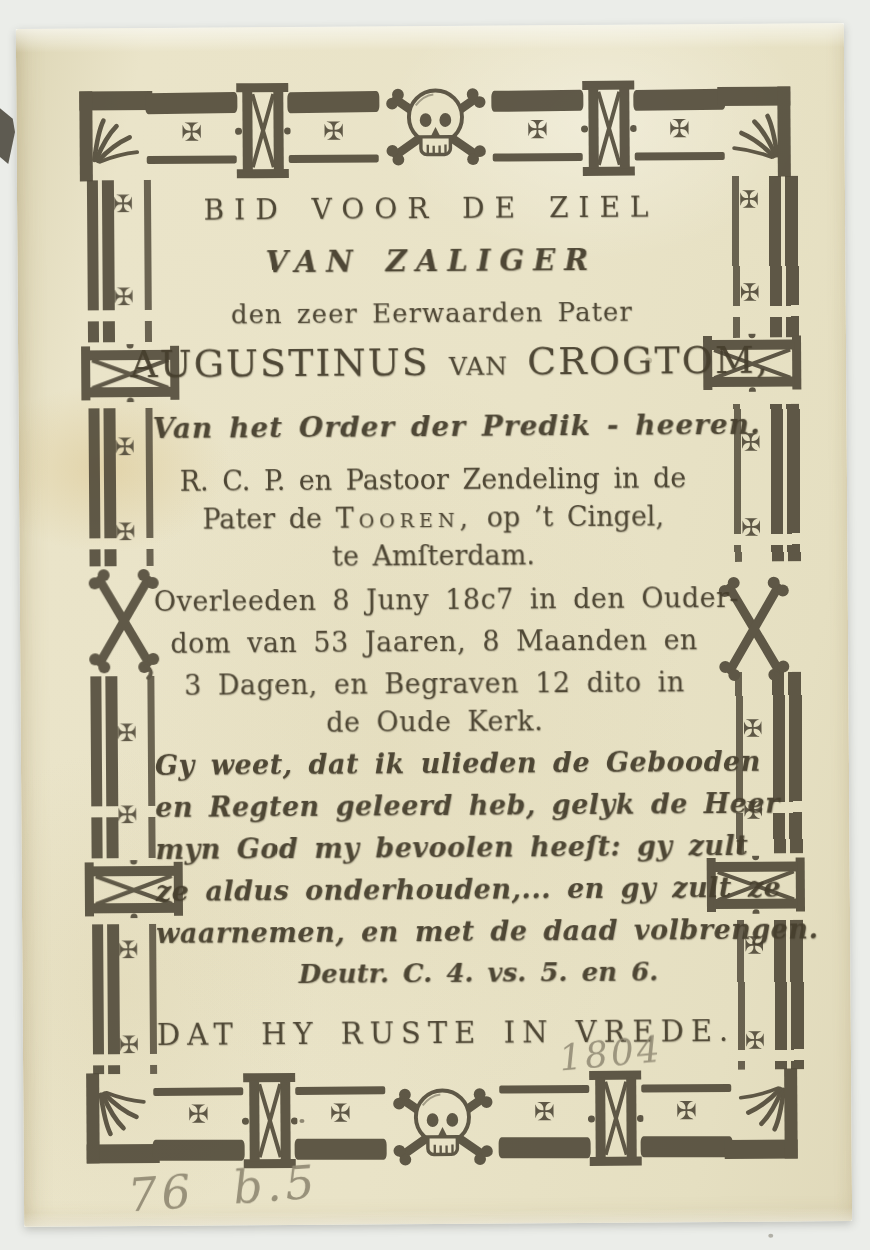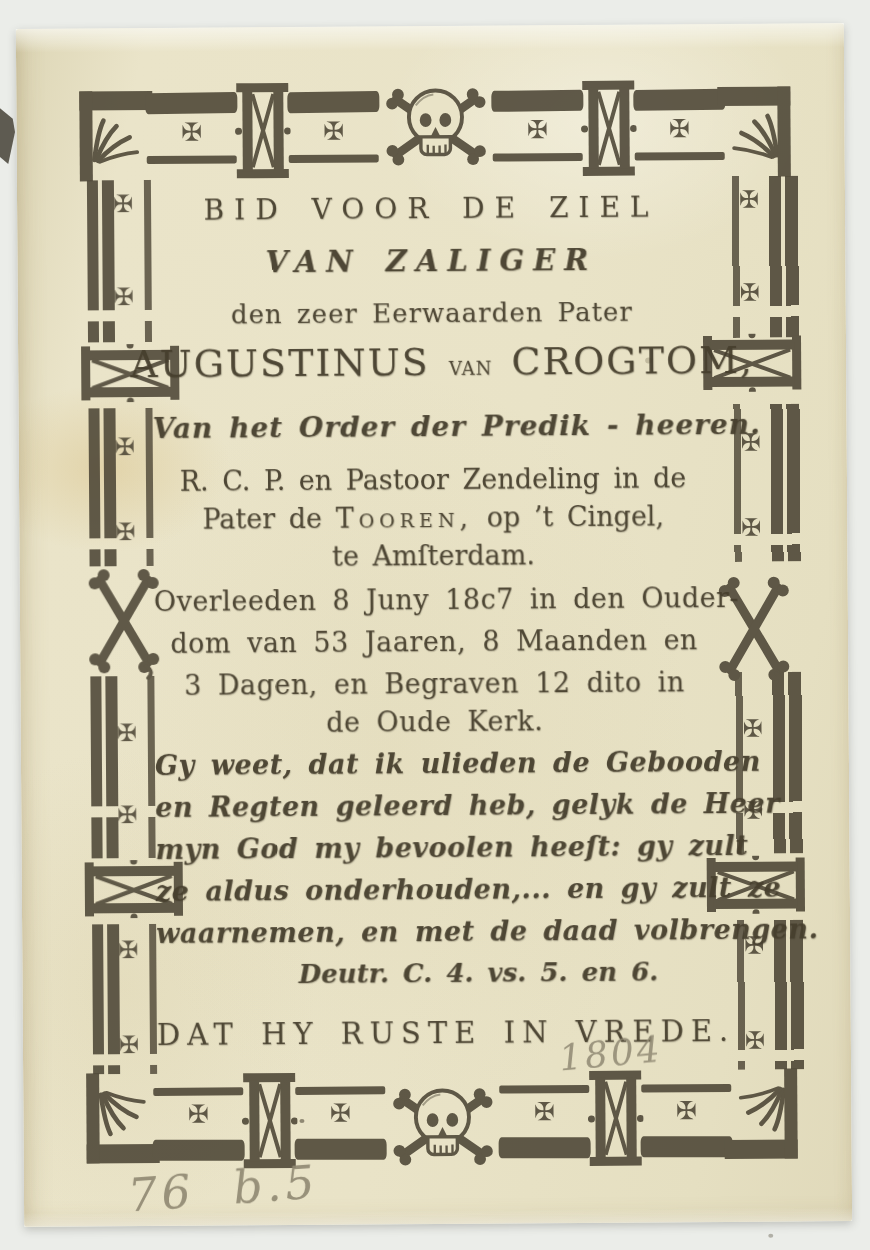--- a/index.html
+++ b/index.html
@@ -94,21 +94,21 @@
   .strip-right .bones{left:14px;}
 
   
   .content{position:absolute;inset:0;color:rgba(70,62,45,0.93);
     text-shadow:0.5px 0.6px 0.9px rgba(70,62,45,0.30);}
   .ln{position:absolute;left:134px;width:560px;text-align:center;white-space:nowrap;word-spacing:5px;}
   .t1{top:166px;font-size:28px;letter-spacing:10px;}
   .t2{top:218px;font-size:29px;letter-spacing:9px;font-style:italic;font-weight:bold;}
   .t3{top:272px;font-size:26px;letter-spacing:1px;}
   .ln-name{top:314px;left:112px;width:604px;font-size:38px;letter-spacing:2px;}
-  .ln-name .sc{font-variant:small-caps;font-size:26px;letter-spacing:1px;}
+  .ln-name .sc{font-variant:small-caps;font-size:35px;letter-spacing:1px;}
   .order{top:384px;font-size:28px;font-style:italic;font-weight:bold;letter-spacing:1px;}
   .role1{top:438px;font-size:27px;}
   .role2{top:476px;font-size:27px;}
   .role2 .sc{font-variant:small-caps;letter-spacing:5px;margin-top:26px;}
   .role3{top:514px;font-size:27px;}
   .death{font-size:27px;word-spacing:7px;letter-spacing:0.5px;}
   .d1{top:558px;} .d2{top:600px;} .d3{top:642px;} .d4{top:680px;}
   .quote{font-size:27px;font-style:italic;font-weight:bold;letter-spacing:0.5px;word-spacing:6px;}
   .q1{top:722px;} .q2{top:764px;} .q3{top:806px;} .q4{top:848px;} .q5{top:890px;}
   .ref{top:932px;font-size:26px;font-style:italic;font-weight:bold;transform:translateX(42px);}

